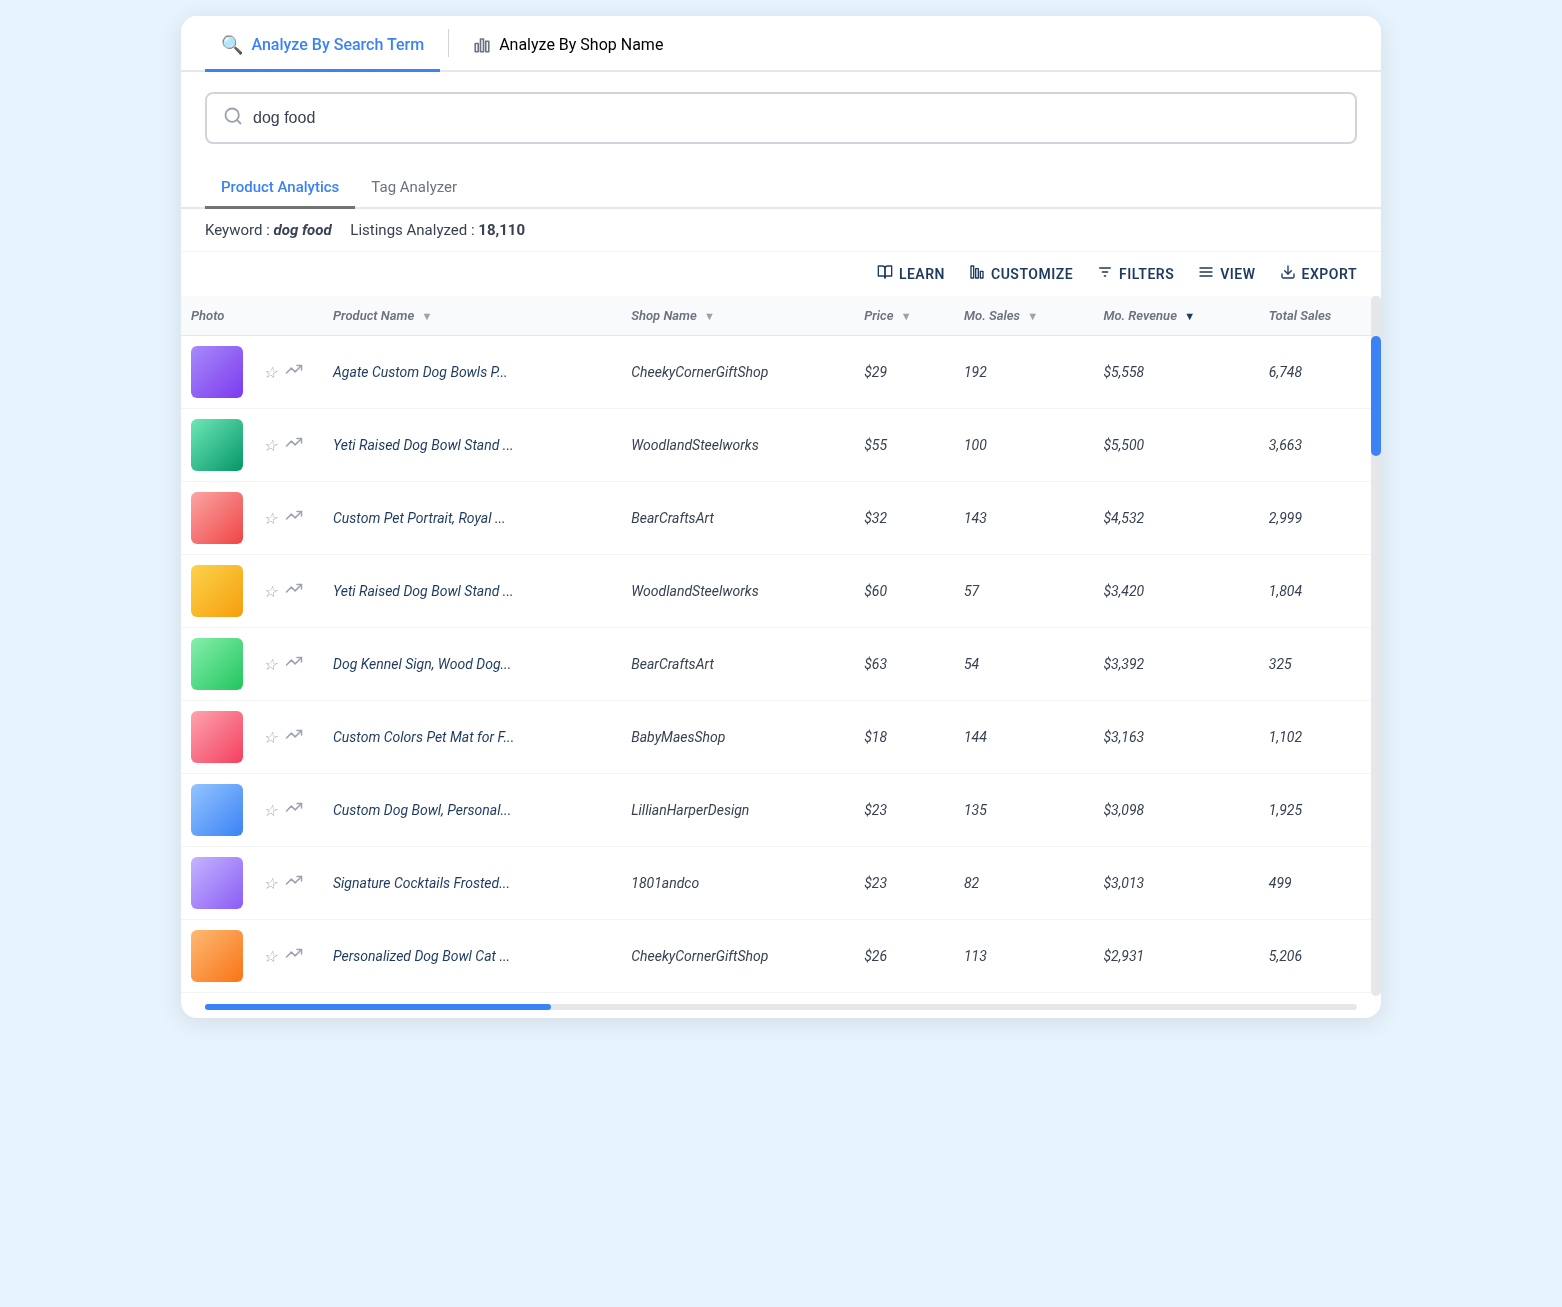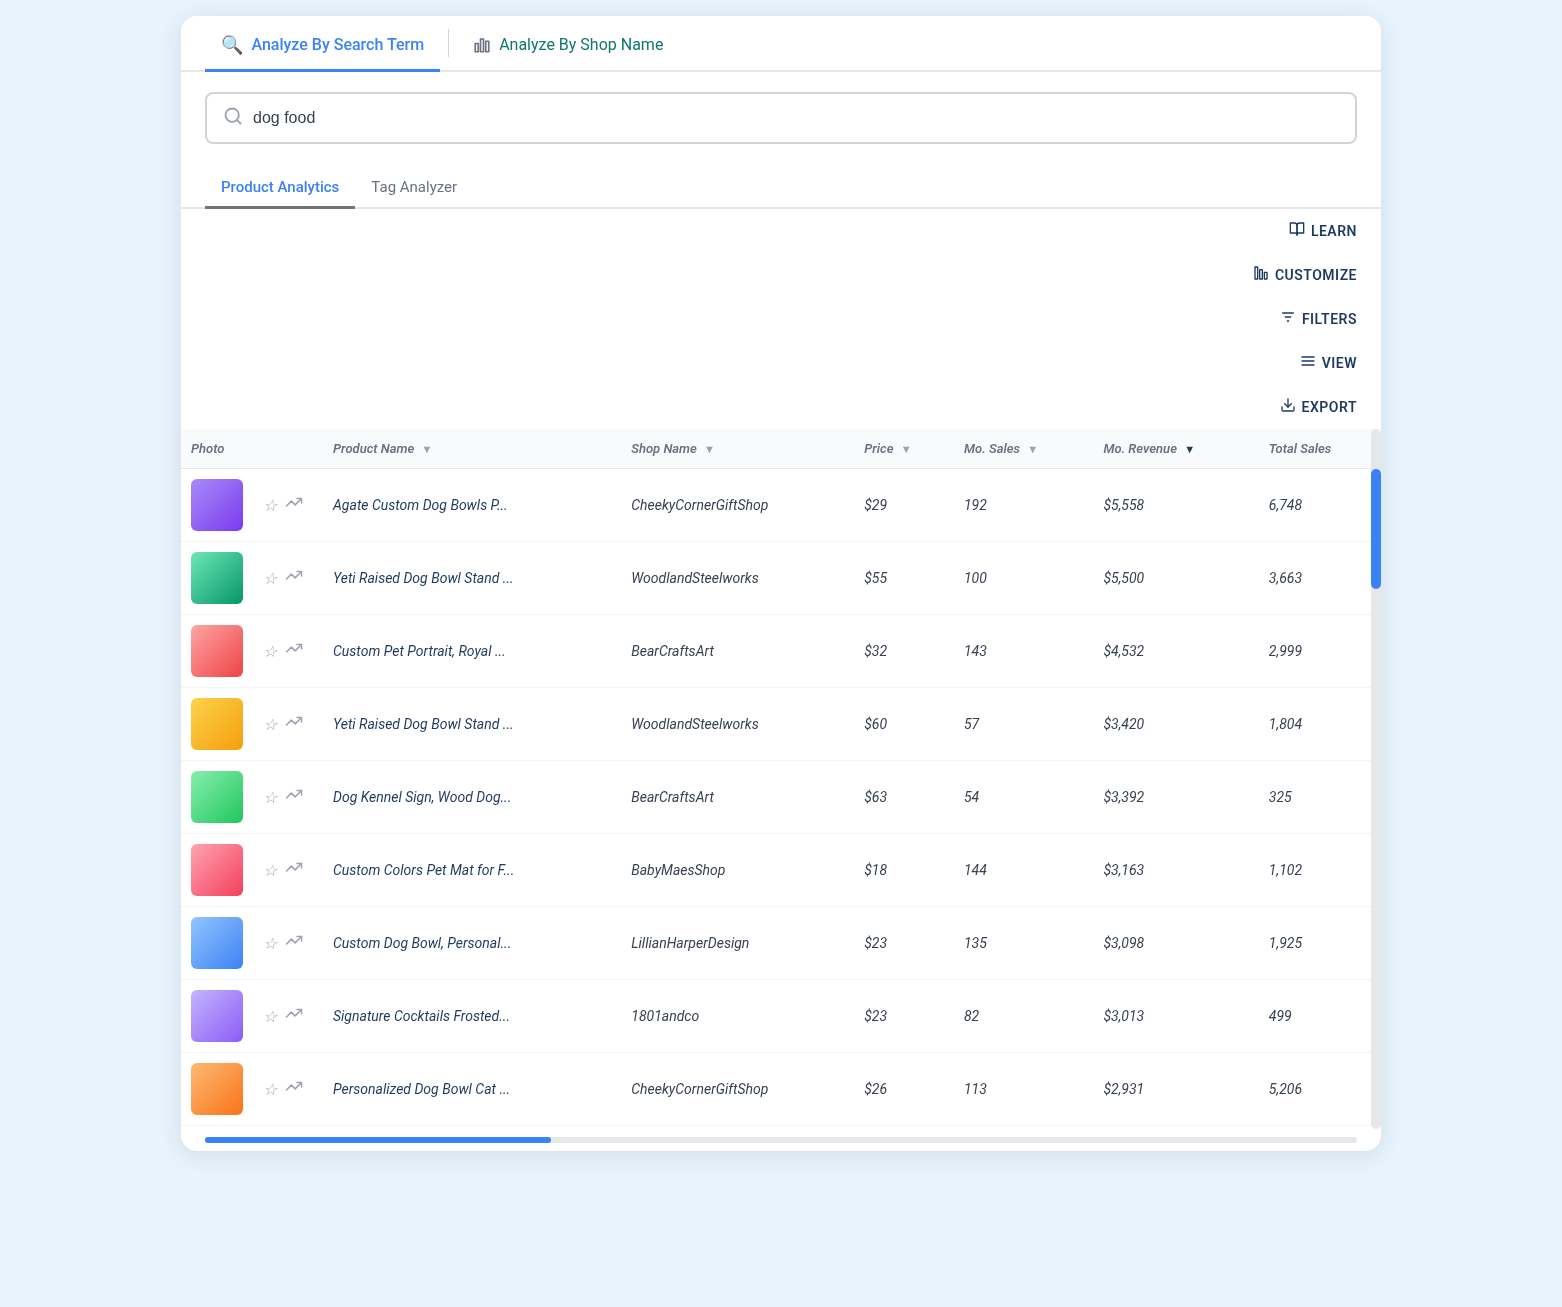--- a/index.html
+++ b/index.html
@@ -27,21 +27,21 @@
       border-bottom: 2px solid #e5e7eb;
       background: #fff;
     }
     .tab {
       display: flex;
       align-items: center;
       gap: 8px;
       padding: 18px 16px 14px;
       cursor: pointer;
       font-size: 16px;
-      color: #0f766e;
+      color: #000000;
       border-bottom: 3px solid transparent;
       margin-bottom: -2px;
       white-space: nowrap;
     }
     .tab.active {
       color: #3b82f6;
       border-bottom: 3px solid #3b82f6;
       font-weight: 500;
     }
     .tab-divider {
@@ -118,25 +118,24 @@
       color: #374151;
       border-bottom: 1px solid #f3f4f6;
     }
     .keyword-row .kw-bold {
       font-weight: 700;
       font-style: italic;
     }
     
     .toolbar {
       display: flex;
-      align-items: flex-end;
+      align-items: flex-start;
       justify-content: flex-end;
       gap: 24px;
       padding: 12px 24px;
-      flex-direction: column;
     }
     .toolbar-btn {
       display: flex;
       align-items: center;
       gap: 6px;
       font-size: 14px;
       font-weight: 600;
       color: #1e3a5f;
       cursor: pointer;
       letter-spacing: 0.5px;
@@ -287,20 +286,27 @@
       </span>
       <input type="text" value="dog food" style="">
     </div>
   </div>
 
   <div class="sub-tabs">
     <div class="sub-tab active">Product Analytics</div>
     <div class="sub-tab">Tag Analyzer</div>
   </div>
 
+  <div class="keyword-row">
+    <span>Keyword : </span>
+    <span class="kw-bold">dog food</span>
+    &nbsp;&nbsp;&nbsp;
+    <span>  Listings Analyzed : </span>
+    <strong>18,110</strong>
+  </div>
 
   <div class="toolbar">
     <div class="toolbar-btn">
       <span class="t-icon">
         <svg width="16" height="16" viewBox="0 0 24 24" fill="none" stroke="#1e3a5f" stroke-width="2" stroke-linecap="round" stroke-linejoin="round">
             <path d="M2 3h6a4 4 0 0 1 4 4v14a3 3 0 0 0-3-3H2z"></path>
             <path d="M22 3h-6a4 4 0 0 0-4 4v14a3 3 0 0 1 3-3h7z"></path>
           </svg>
       </span>
       <span>LEARN</span>

